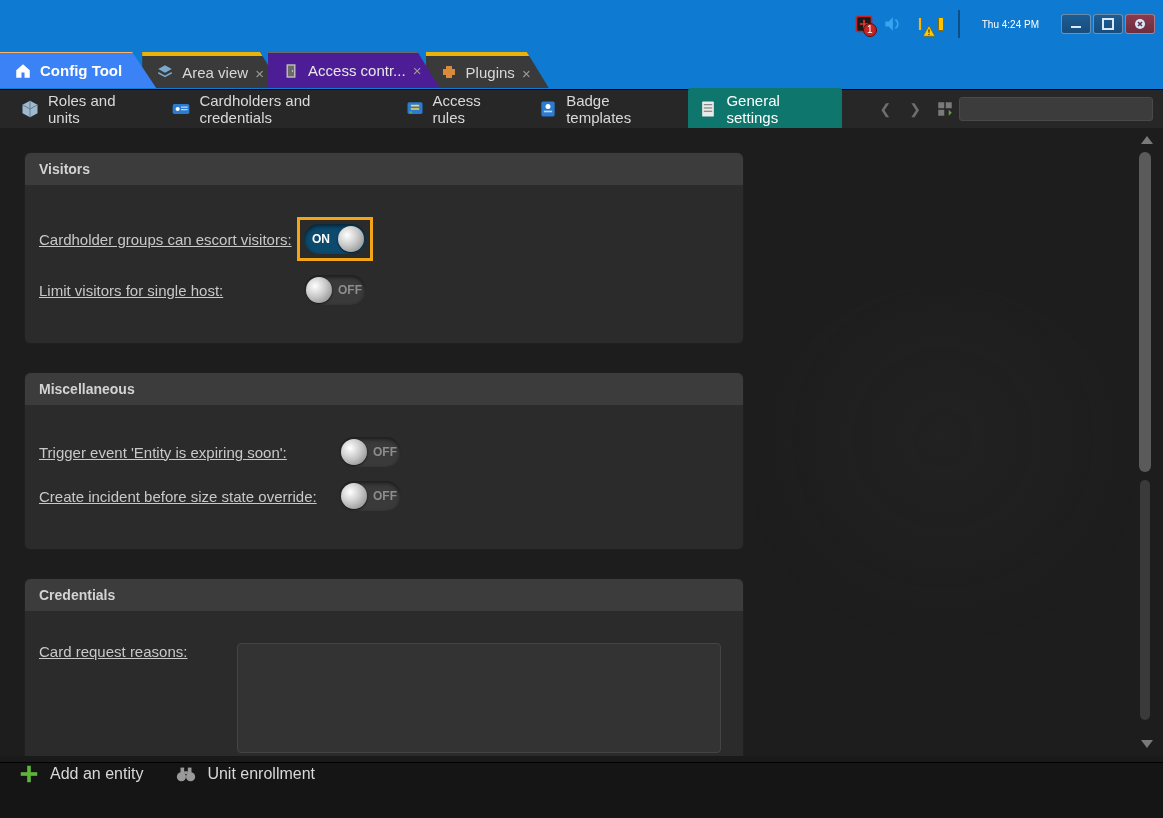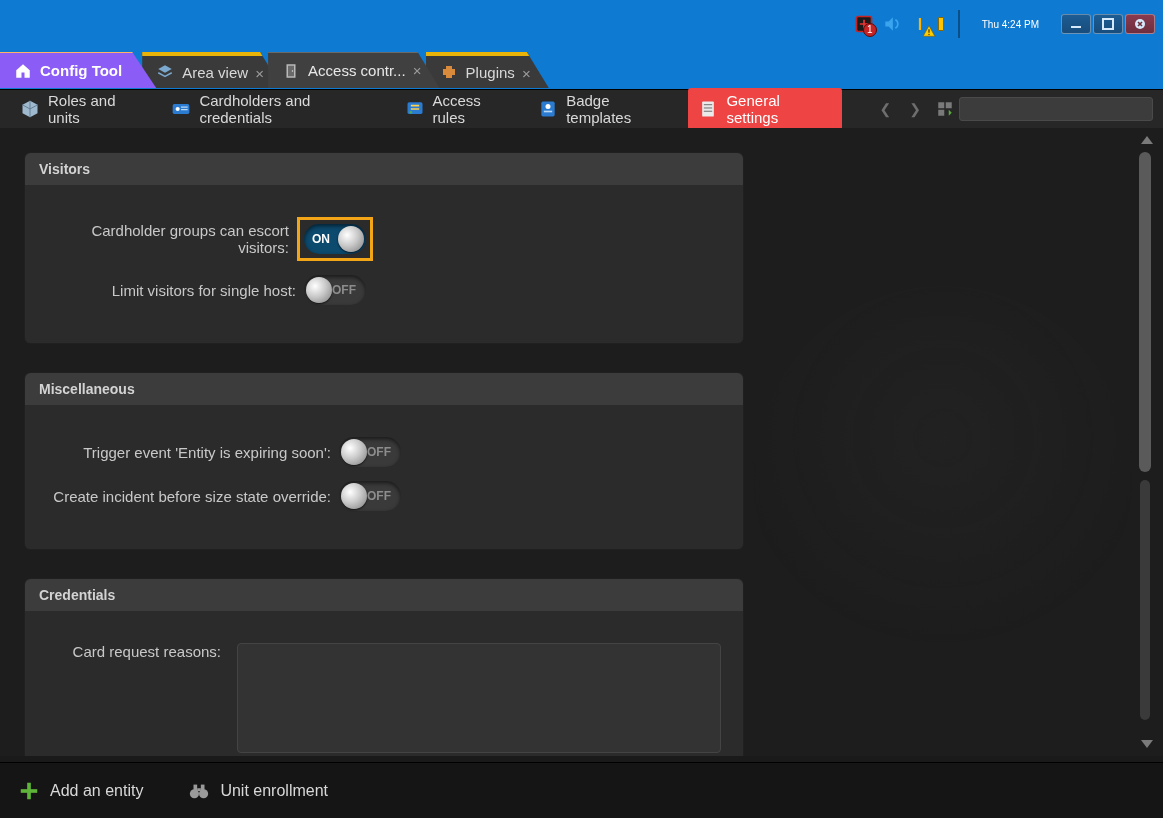--- a/index.html
+++ b/index.html
@@ -39,43 +39,43 @@
   }
   .tab {
     height: 36px; display:flex; align-items:center; gap:8px; padding: 0 34px 0 14px;
     font-size: 15px; color:#d8d8d8; position:relative;
     background:#3a3a3a;
     clip-path: polygon(0 0, calc(100% - 22px) 0, 100% 100%, 0 100%);
     margin-right:-14px;
     border-top:4px solid #eab308;
   }
   .tab.active {
-    background:#8b5cf6; color:#fff; font-weight:600; z-index:5;
+    background:#3b82f6; color:#fff; font-weight:600; z-index:5;
     border-top:1px solid #ffb26a;
     clip-path: polygon(0 0, calc(100% - 24px) 0, 100% 100%, 0 100%);
   }
   .tab.active2 {
-    background:#404040; z-index:4; border-top:1px solid #6a6a6a; color:#e8e8e8;
+    background:#4c1d95; z-index:4; border-top:1px solid #6a6a6a; color:#e8e8e8;
   }
   .tab .tab-close {
     position:absolute; right:18px; top:9px; font-size:15px; color:#9c9c9c;
   }
   .tab-icon { width:18px;height:18px; display:flex;align-items:center;justify-content:center;}
   .tab-icon svg{width:18px;height:18px;}
   
   .sectionbar {
     height: 40px; background:#272727; border-top:1px solid #000; border-bottom:1px solid #000;
     display:flex; align-items:center; padding: 0 10px; gap:4px;
   }
   .sectbtn {
     display:flex; align-items:center; gap:8px; padding:4px 10px; font-size:15px;
     color:#d9d9d9; border-radius:3px;
   }
   .sectbtn.selected {
-    background:#ef4444; color:#fff;
+    background:#0f766e; color:#fff;
   }
   .sectbtn .ico { width:20px;height:20px; display:flex;align-items:center;justify-content:center;}
   .sectbtn .ico svg{width:20px;height:20px;}
   .navarrows { display:flex; align-items:center; gap:10px; margin-left:30px;}
   .navarrows .arrow { color:#6e6e6e; font-size:14px; padding:4px; }
   .navarrows .refresh { width:20px;height:20px; display:flex;align-items:center;justify-content:center;}
   .navarrows .refresh svg{width:18px;height:18px;fill:#7a7a7a;}
   .searchbox {
     margin-left:auto; width:200px; height:24px; background:#3c3c3c; border-radius:3px;
     border:1px solid #4a4a4a;
@@ -111,36 +111,36 @@
   }
   .panel-header {
     background:#3c3c3c; color:#d3d3d3; font-weight:600; font-size:14px;
     padding:8px 14px; border-top-left-radius:6px;border-top-right-radius:6px;
   }
   .panel-body { padding:18px 14px 24px 14px; }
   .form-row {
     display:flex; align-items:center; margin:14px 0;
   }
   .form-row .lbl {
-    width:300px; text-align:right; padding-right:8px; font-size:15px; color:#c8c8c8;
+    width:300px; text-align:left; padding-right:0; font-size:15px; color:#c8c8c8;text-decoration:underline;
   }
   
   .toggle {
     width:62px; height:30px; border-radius:16px; background:#3a3a3a;
     position:relative; display:flex;align-items:center;
     box-shadow: inset 0 2px 4px rgba(0,0,0,.6);
   }
   .toggle .knob{
     width:26px;height:26px;border-radius:50%;
     background: radial-gradient(circle at 35% 35%, #fff, #c9c9c9 45%, #7b7b7b);
     position:absolute; top:2px;
     box-shadow: 0 1px 2px rgba(0,0,0,.7);
   }
   .toggle.off .knob{ left:2px;}
-  .toggle.off .state{ position:absolute; right:10px; font-size:12px; font-weight:700; color:#8d8d8d;}
+  .toggle.off .state{ position:absolute; right:4px; font-size:12px; font-weight:700; color:#8d8d8d;}
   .toggle.on { background:#0c4a6e; }
   .toggle.on .knob{ right:2px;}
   .toggle.on .state{ position:absolute; left:8px; font-size:12px; font-weight:700; color:#fff;}
   .toggle-highlight {
     padding:4px; border:3px solid #f2a516; display:inline-flex;
   }
   
   .spinner {
     width:56px; height:28px; background:#1f1f1f; border:1px solid #555; border-radius:3px;
     display:flex; align-items:center; padding-left:6px; position:relative; color:#ddd; font-size:14px;
@@ -157,21 +157,21 @@
   .spinner .down{ border-top:6px solid #aaa;}
   .unit-suffix { margin-left:6px; font-size:15px; color:#c8c8c8;}
   
   .bigbox {
     flex:1; min-height:110px; background:#333; border:1px solid #444; border-radius:4px;
     margin-left:8px; margin-right:8px;
   }
   
   .footer {
     position:absolute; left:0;right:0;bottom:0; height:56px; background:#151515;
-    display:flex; align-items:center; padding:0 18px; gap:45px;
+    display:flex; align-items:flex-start; padding:0 18px; gap:32px;
     border-top:1px solid #000;
   }
   .footbtn { display:flex; align-items:center; gap:10px; font-size:16px; color:#d8d8d8;}
   .footbtn .ico{width:22px;height:22px;display:flex;align-items:center;justify-content:center;}
   .footbtn .ico svg{width:22px;height:22px;}
   
   .globe {
     position:absolute; right:30px; bottom:90px; width:380px;height:380px;
     border-radius:50%;
     background: radial-gradient(circle at 50% 40%, rgba(70,70,70,.12), rgba(30,30,30,0) 70%);

